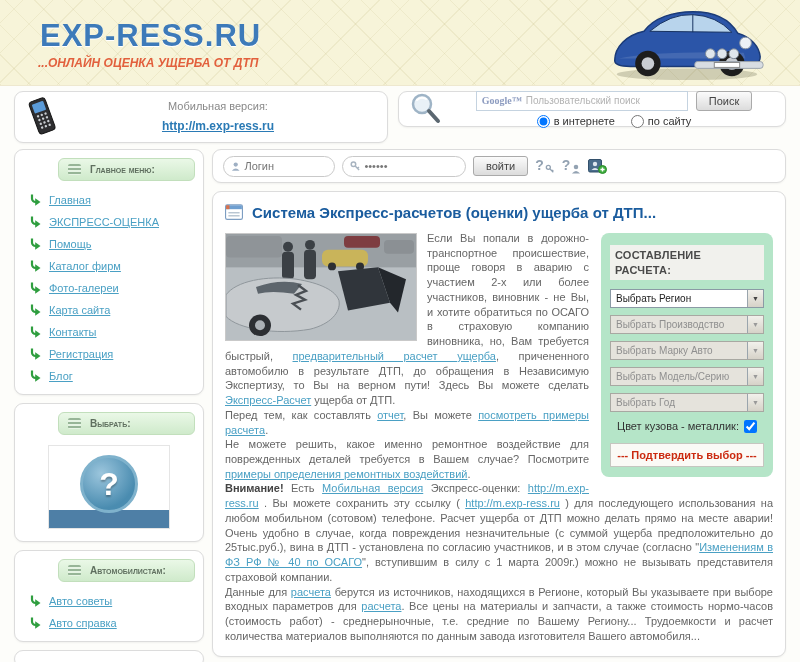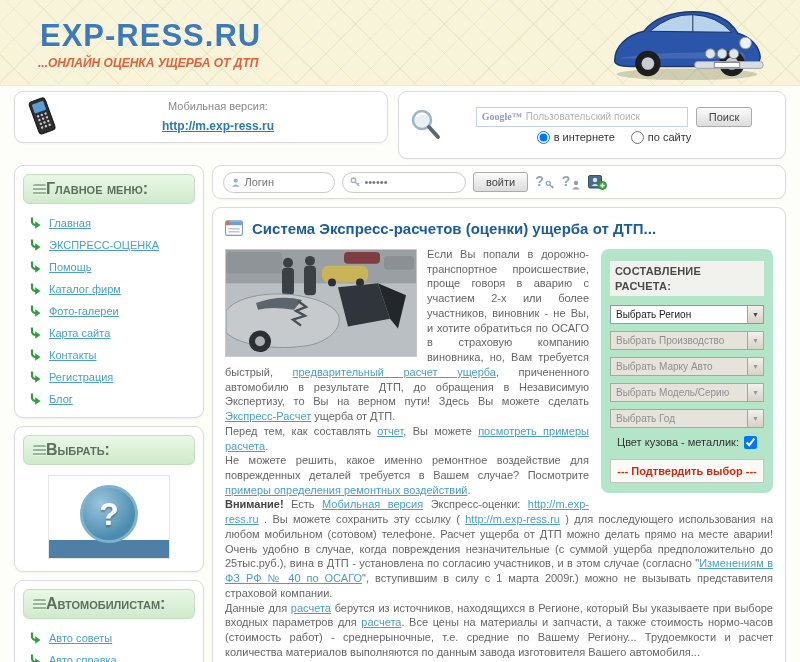--- a/index.html
+++ b/index.html
@@ -23,38 +23,38 @@
              font-style:italic; color:#e2603d; }
   .car-svg { position:absolute; right:26px; top:2px; }
   
   .box { background:#fff; border:1px solid #dcdcdc; border-radius:9px;
          box-shadow:0 1px 2px rgba(0,0,0,.05); }
   .top-row { display:flex; gap:10px; padding:5px 14px 2px; }
   .mobile-box { width:374px; height:52px; display:flex; align-items:center; padding:0 10px; }
   .mobile-text { flex:1; text-align:center; }
   .mobile-label { font-size:11px; color:#888; display:block; margin-bottom:4px; }
   .mobile-link { font-size:12px; font-weight:bold; color:#2a7ab5; text-decoration:underline; cursor:pointer; }
-  .search-box { flex:1; height:68px; display:flex; align-items:center; padding:8px 10px; gap:10px; }
+  .search-box { flex:1; height:36px; display:flex; align-items:center; padding:8px 10px; gap:10px; }
   .search-mid { flex:1; display:flex; flex-direction:column; align-items:center; gap:4px; }
   .search-line { display:flex; align-items:center; gap:8px; }
   .search-input { width:212px; height:20px; border:1px solid #c5d3e0; background:#fff;
                   display:flex; align-items:center; padding:0 5px; gap:4px; cursor:text; }
   .g-logo { font-size:10px; font-weight:bold; color:#8d9cc0; font-family:"Liberation Serif", serif; }
   .g-ph { font-size:10px; color:#b3b3b3; white-space:nowrap; }
   .btn { border:1px solid #aaa; border-radius:3px; background:linear-gradient(#fbfbfb,#dcdcdc);
          font-size:11px; color:#444; padding:3px 12px; cursor:pointer; }
   .radio-row { display:flex; gap:16px; font-size:11px; color:#333; align-items:center; }
   .radio-row label { display:flex; gap:4px; align-items:center; cursor:pointer; }
   
   .main { display:flex; gap:8px; padding:4px 14px 0; align-items:flex-start; }
   .sidebar { width:190px; display:flex; flex-direction:column; gap:8px; }
   .side-box { padding:8px; }
   .side-head { background:linear-gradient(#eaf8e7,#cfeacb); border:1px solid #c2dfbc; border-radius:6px;
-               padding:5px 9px; display:flex; align-items:center; 
-               color:#5f6f5f; font-weight:bold; font-size:16px; font-variant:small-caps; }
+               padding:5px 9px; display:flex; align-items:center; gap:9px;
+               color:#5f6f5f; font-weight:bold; font-size:10px; font-variant:small-caps;margin-left:35px; }
   .list-icon { width:13px; height:11px; border-radius:2px; flex:none;
                background:repeating-linear-gradient(#97b597 0 2px, #e6f4e4 2px 4px); }
   .side-links { list-style:none; margin:12px 0 4px 6px; display:flex; flex-direction:column; gap:9px; }
   .side-link-row { display:flex; align-items:center; gap:8px; cursor:pointer; }
   .side-link { color:#4aa0c4; font-size:11px; text-decoration:underline; }
   .arrow-icon { flex:none; display:inline-flex; }
   .ad-img { width:122px; height:84px; margin:10px auto 4px; border:1px solid #e5e5e5;
             background:#fff; position:relative; overflow:hidden; cursor:pointer; }
   .ad-band { position:absolute; left:0; bottom:0; width:100%; height:18px; background:#4e7fa6; }
   .ad-circle { position:absolute; left:50%; top:50%; width:58px; height:58px; margin:-32px 0 0 -29px;

